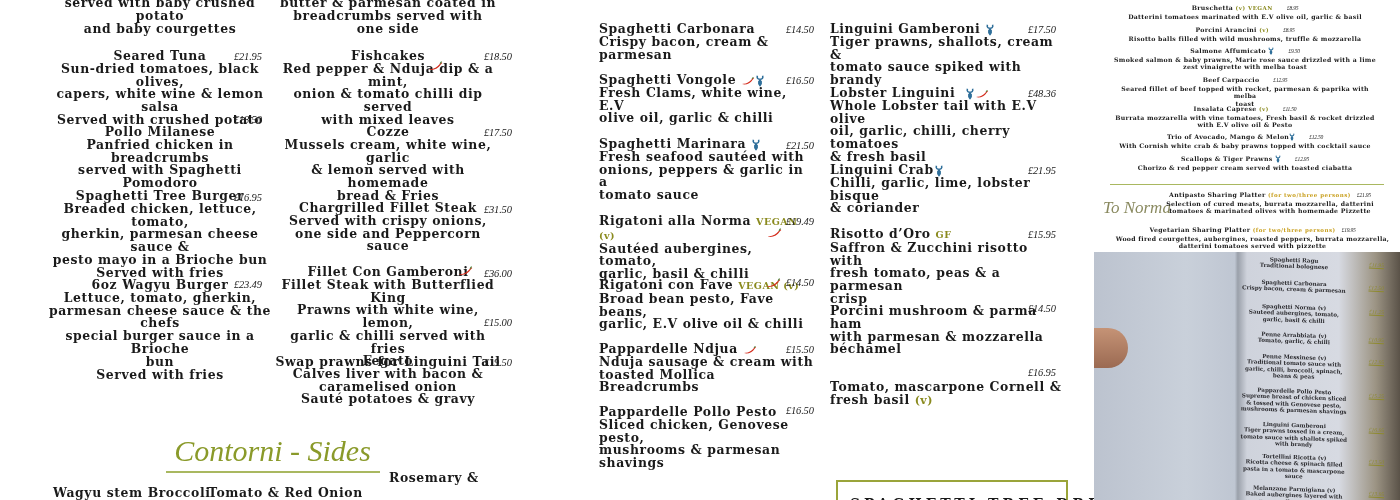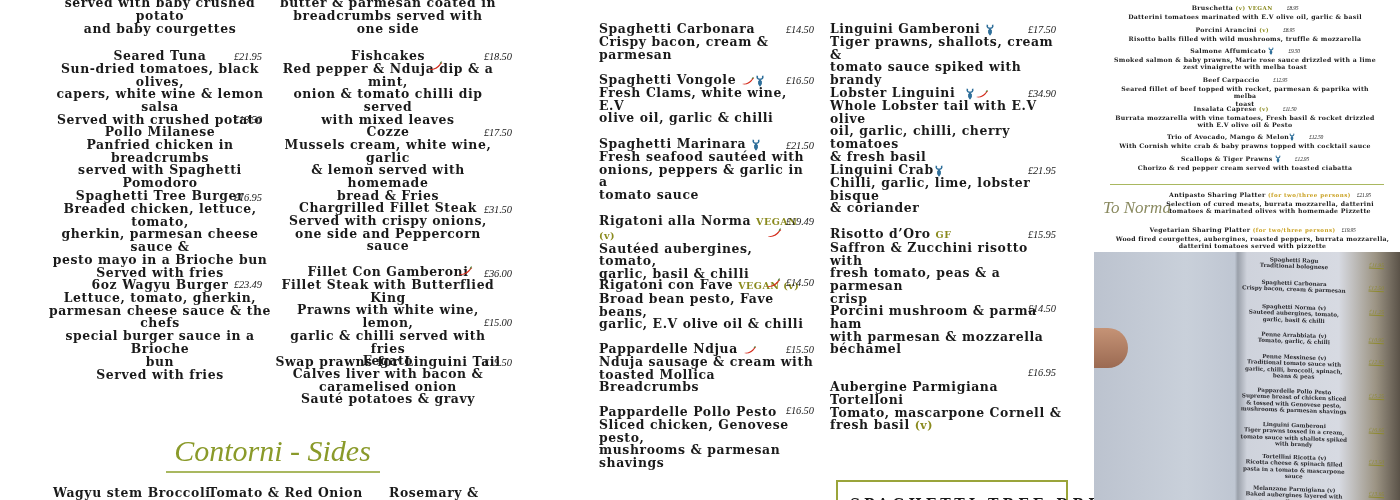--- a/index.html
+++ b/index.html
@@ -132,21 +132,21 @@
   <span class="desc" style="white-space:pre-line">Calves liver with bacon &amp;
 caramelised onion
 Sauté potatoes &amp; gravy</span>
 </div>
 <span class="price" style="left:484px;top:357px">£19.50</span>
 
 <div class="abs script" style="left:165px;top:434px;width:215px;text-align:center;font-size:30px;line-height:34px">Contorni - Sides</div>
 <div class="hr" style="left:166px;top:471px;width:214px"></div>
 <div class="item" style="left:53px;top:487px">Wagyu stem Broccoli</div>
 <div class="item" style="left:208px;top:487px">Tomato &amp; Red Onion</div>
-<div class="item" style="left:389px;top:487px">Rosemary &amp;</div>
+<div class="item" style="left:389px;top:472px">Rosemary &amp;</div>
 
 <div class="item" style="left:599px;top:23px;width:215px">
   <span class="name">Spaghetti Carbonara</span>
   <span class="desc" style="white-space:pre-line">Crispy bacon, cream &amp; parmesan</span>
 </div>
 <span class="price" style="left:786px;top:24px">£14.50</span>
 
 <div class="item" style="left:599px;top:74px;width:215px">
   <span class="name"><span>Spaghetti Vongole</span> <svg class="chili">
         <use href="#chili"></use>
@@ -216,21 +216,21 @@
 <div class="item" style="left:830px;top:87px;width:225px">
   <span class="name"><span>Lobster Linguini</span>&nbsp; <svg class="lob">
         <use href="#lobster"></use>
       </svg><svg class="chili">
         <use href="#chili"></use>
       </svg></span>
   <span class="desc" style="white-space:pre-line">Whole Lobster tail with E.V olive
 oil, garlic, chilli, cherry tomatoes
 &amp; fresh basil</span>
 </div>
-<span class="price" style="left:1028px;top:88px">£34.90</span>
+<span class="price" style="left:1028px;top:88px">£48.36</span>
 
 <div class="item" style="left:830px;top:164px;width:225px">
   <span class="name"><span>Linguini Crab</span><svg class="lob">
         <use href="#lobster"></use>
       </svg></span>
   <span class="desc" style="white-space:pre-line">Chilli, garlic, lime, lobster bisque
 &amp; coriander</span>
 </div>
 <span class="price" style="left:1028px;top:165px">£21.95</span>
 
@@ -244,21 +244,20 @@
 
 <div class="item" style="left:830px;top:305px;width:225px">
   <span class="desc" style="white-space:pre-line">Porcini mushroom &amp; parma ham
 with parmesan &amp; mozzarella
 béchamel</span>
 </div>
 <span class="price" style="left:1028px;top:303px">£14.50</span>
 
 <span class="price" style="left:1028px;top:367px">£16.95</span>
 <div class="item" style="left:830px;top:381px;width:235px">
-  <span class="name">Aubergine Parmigiana Tortelloni</span>
   <span class="desc"><span style="white-space:pre-line">Tomato, mascarpone Cornell &amp;
 fresh basil</span> <span class="tag" style="font-size:11px">(v)</span></span>
 </div>
 
 <div class="box">
   <div class="boxtext">SPAGHETTI TREE DRINKS</div>
 </div>
 
 <div class="sm" style="top:4px">
   <div><span>Bruschetta</span> <span class="tag">(v) VEGAN</span><span class="price">£8.95</span></div>

